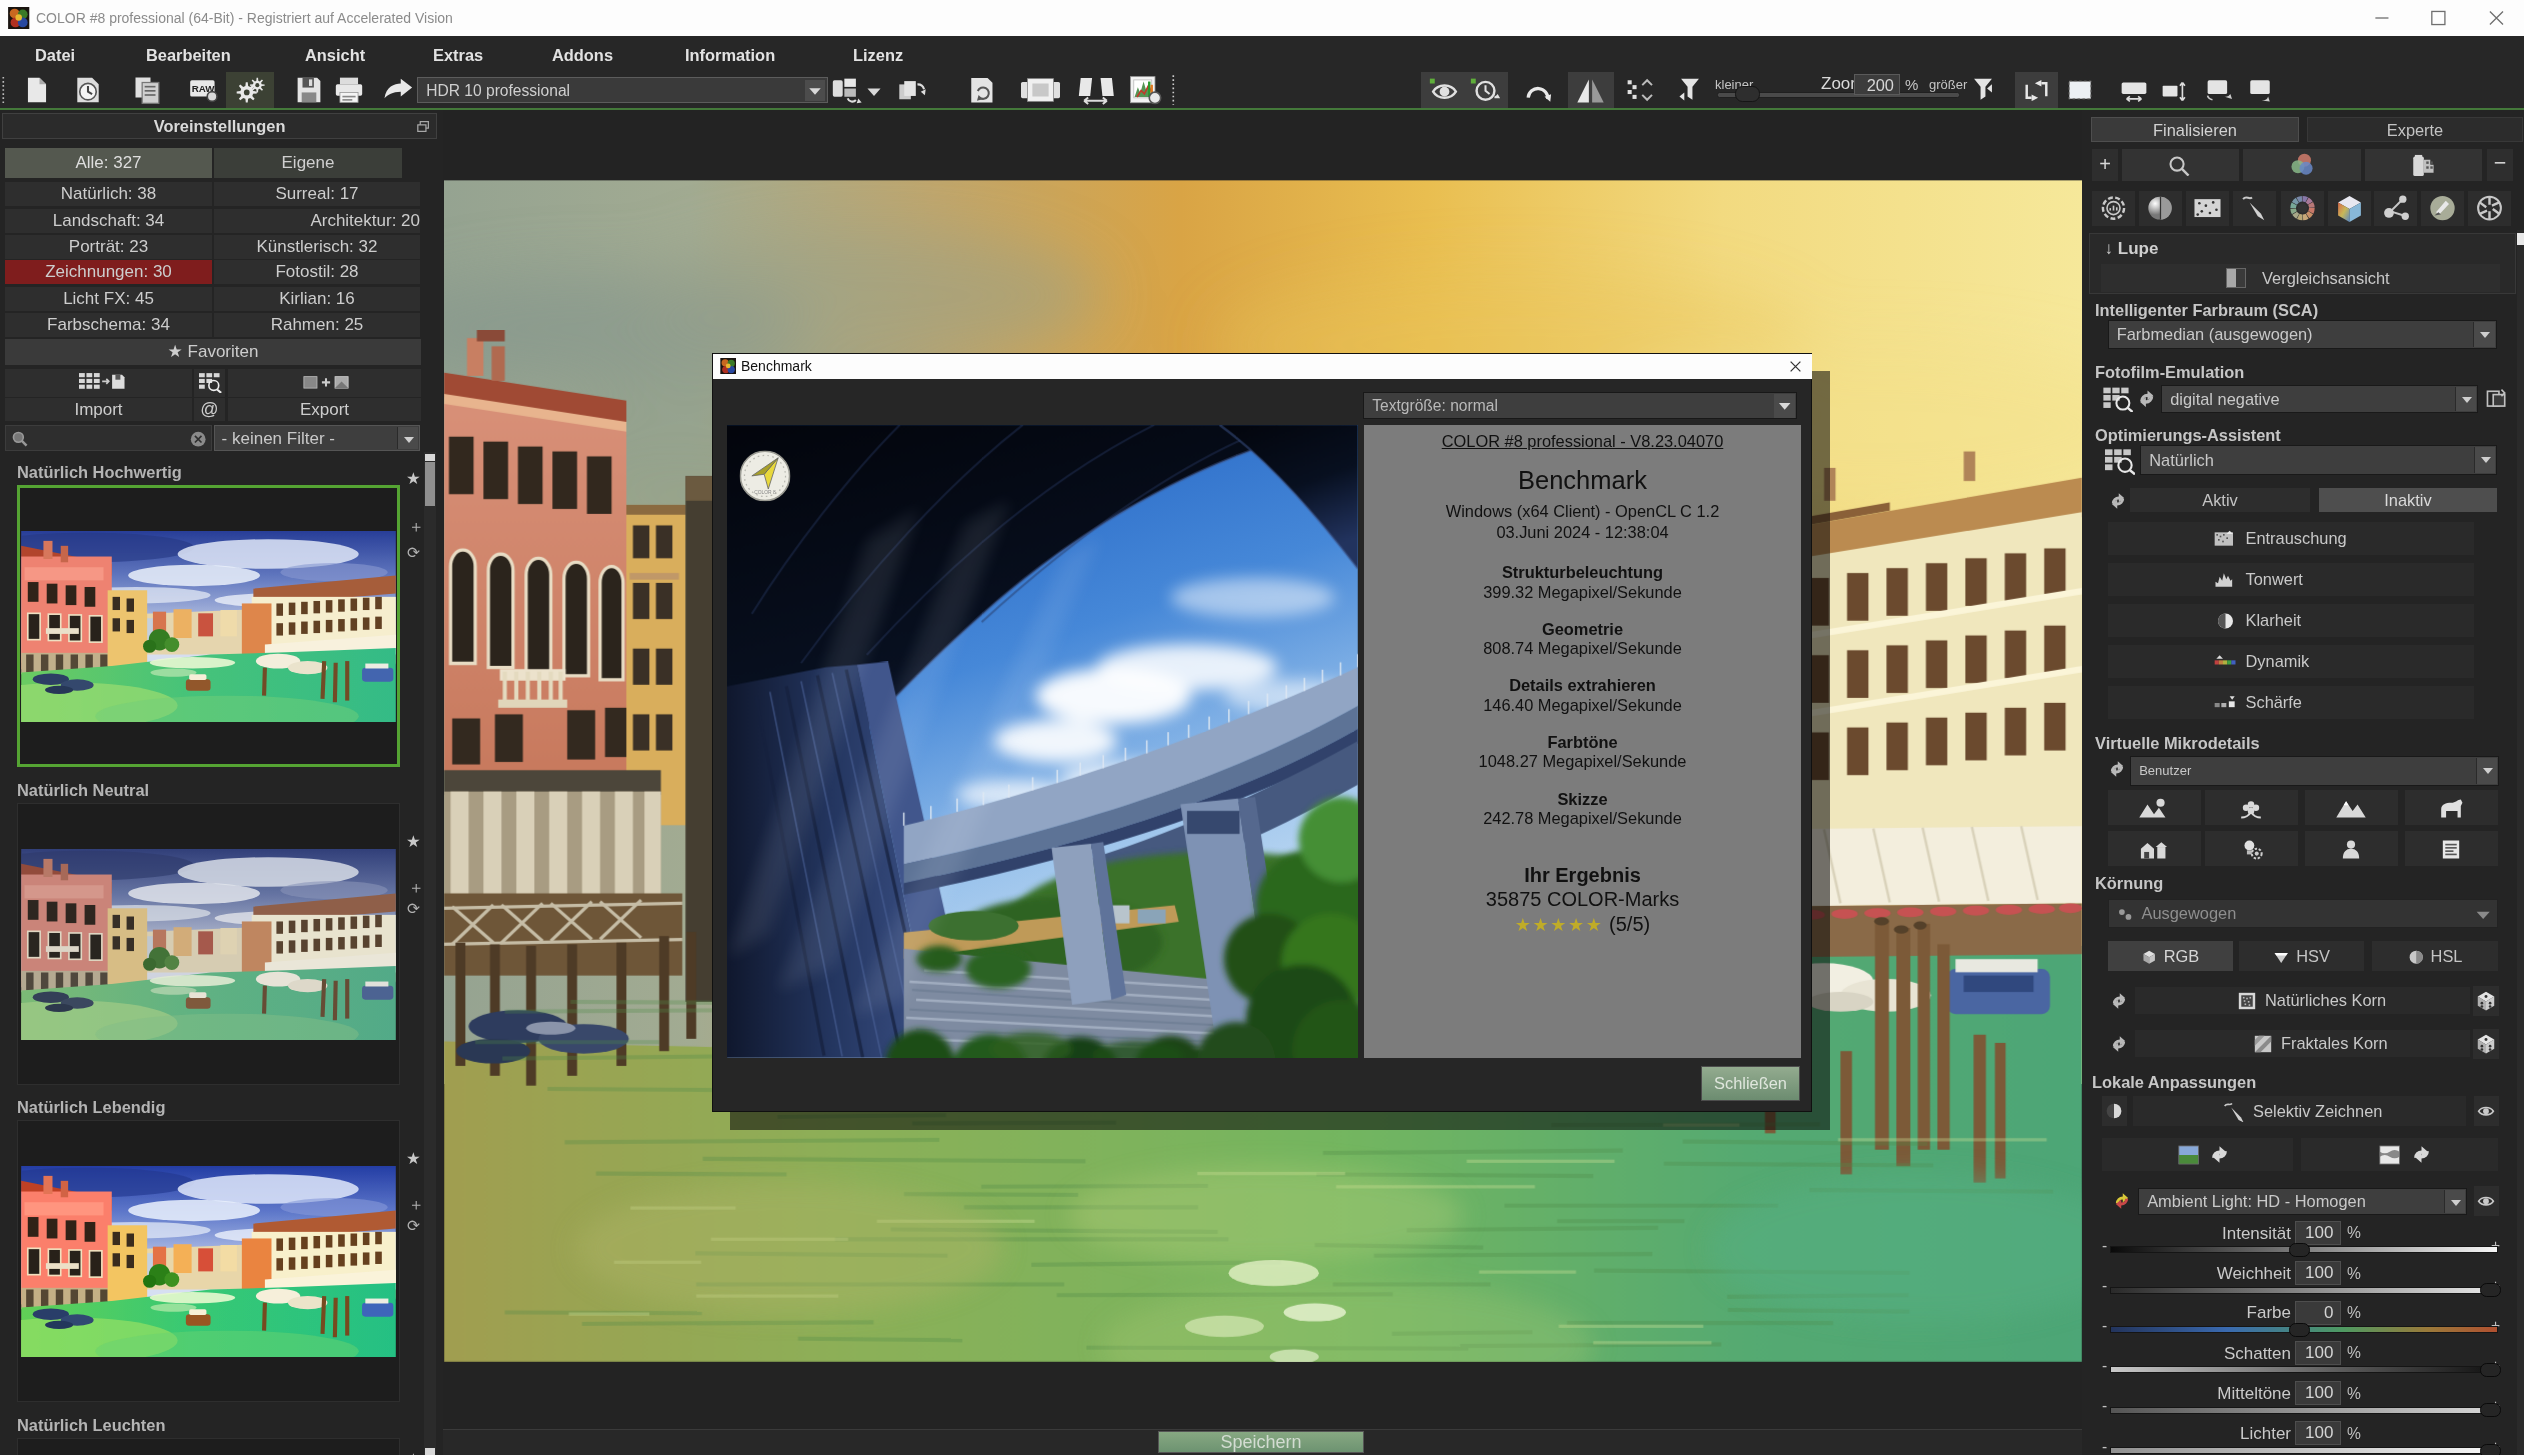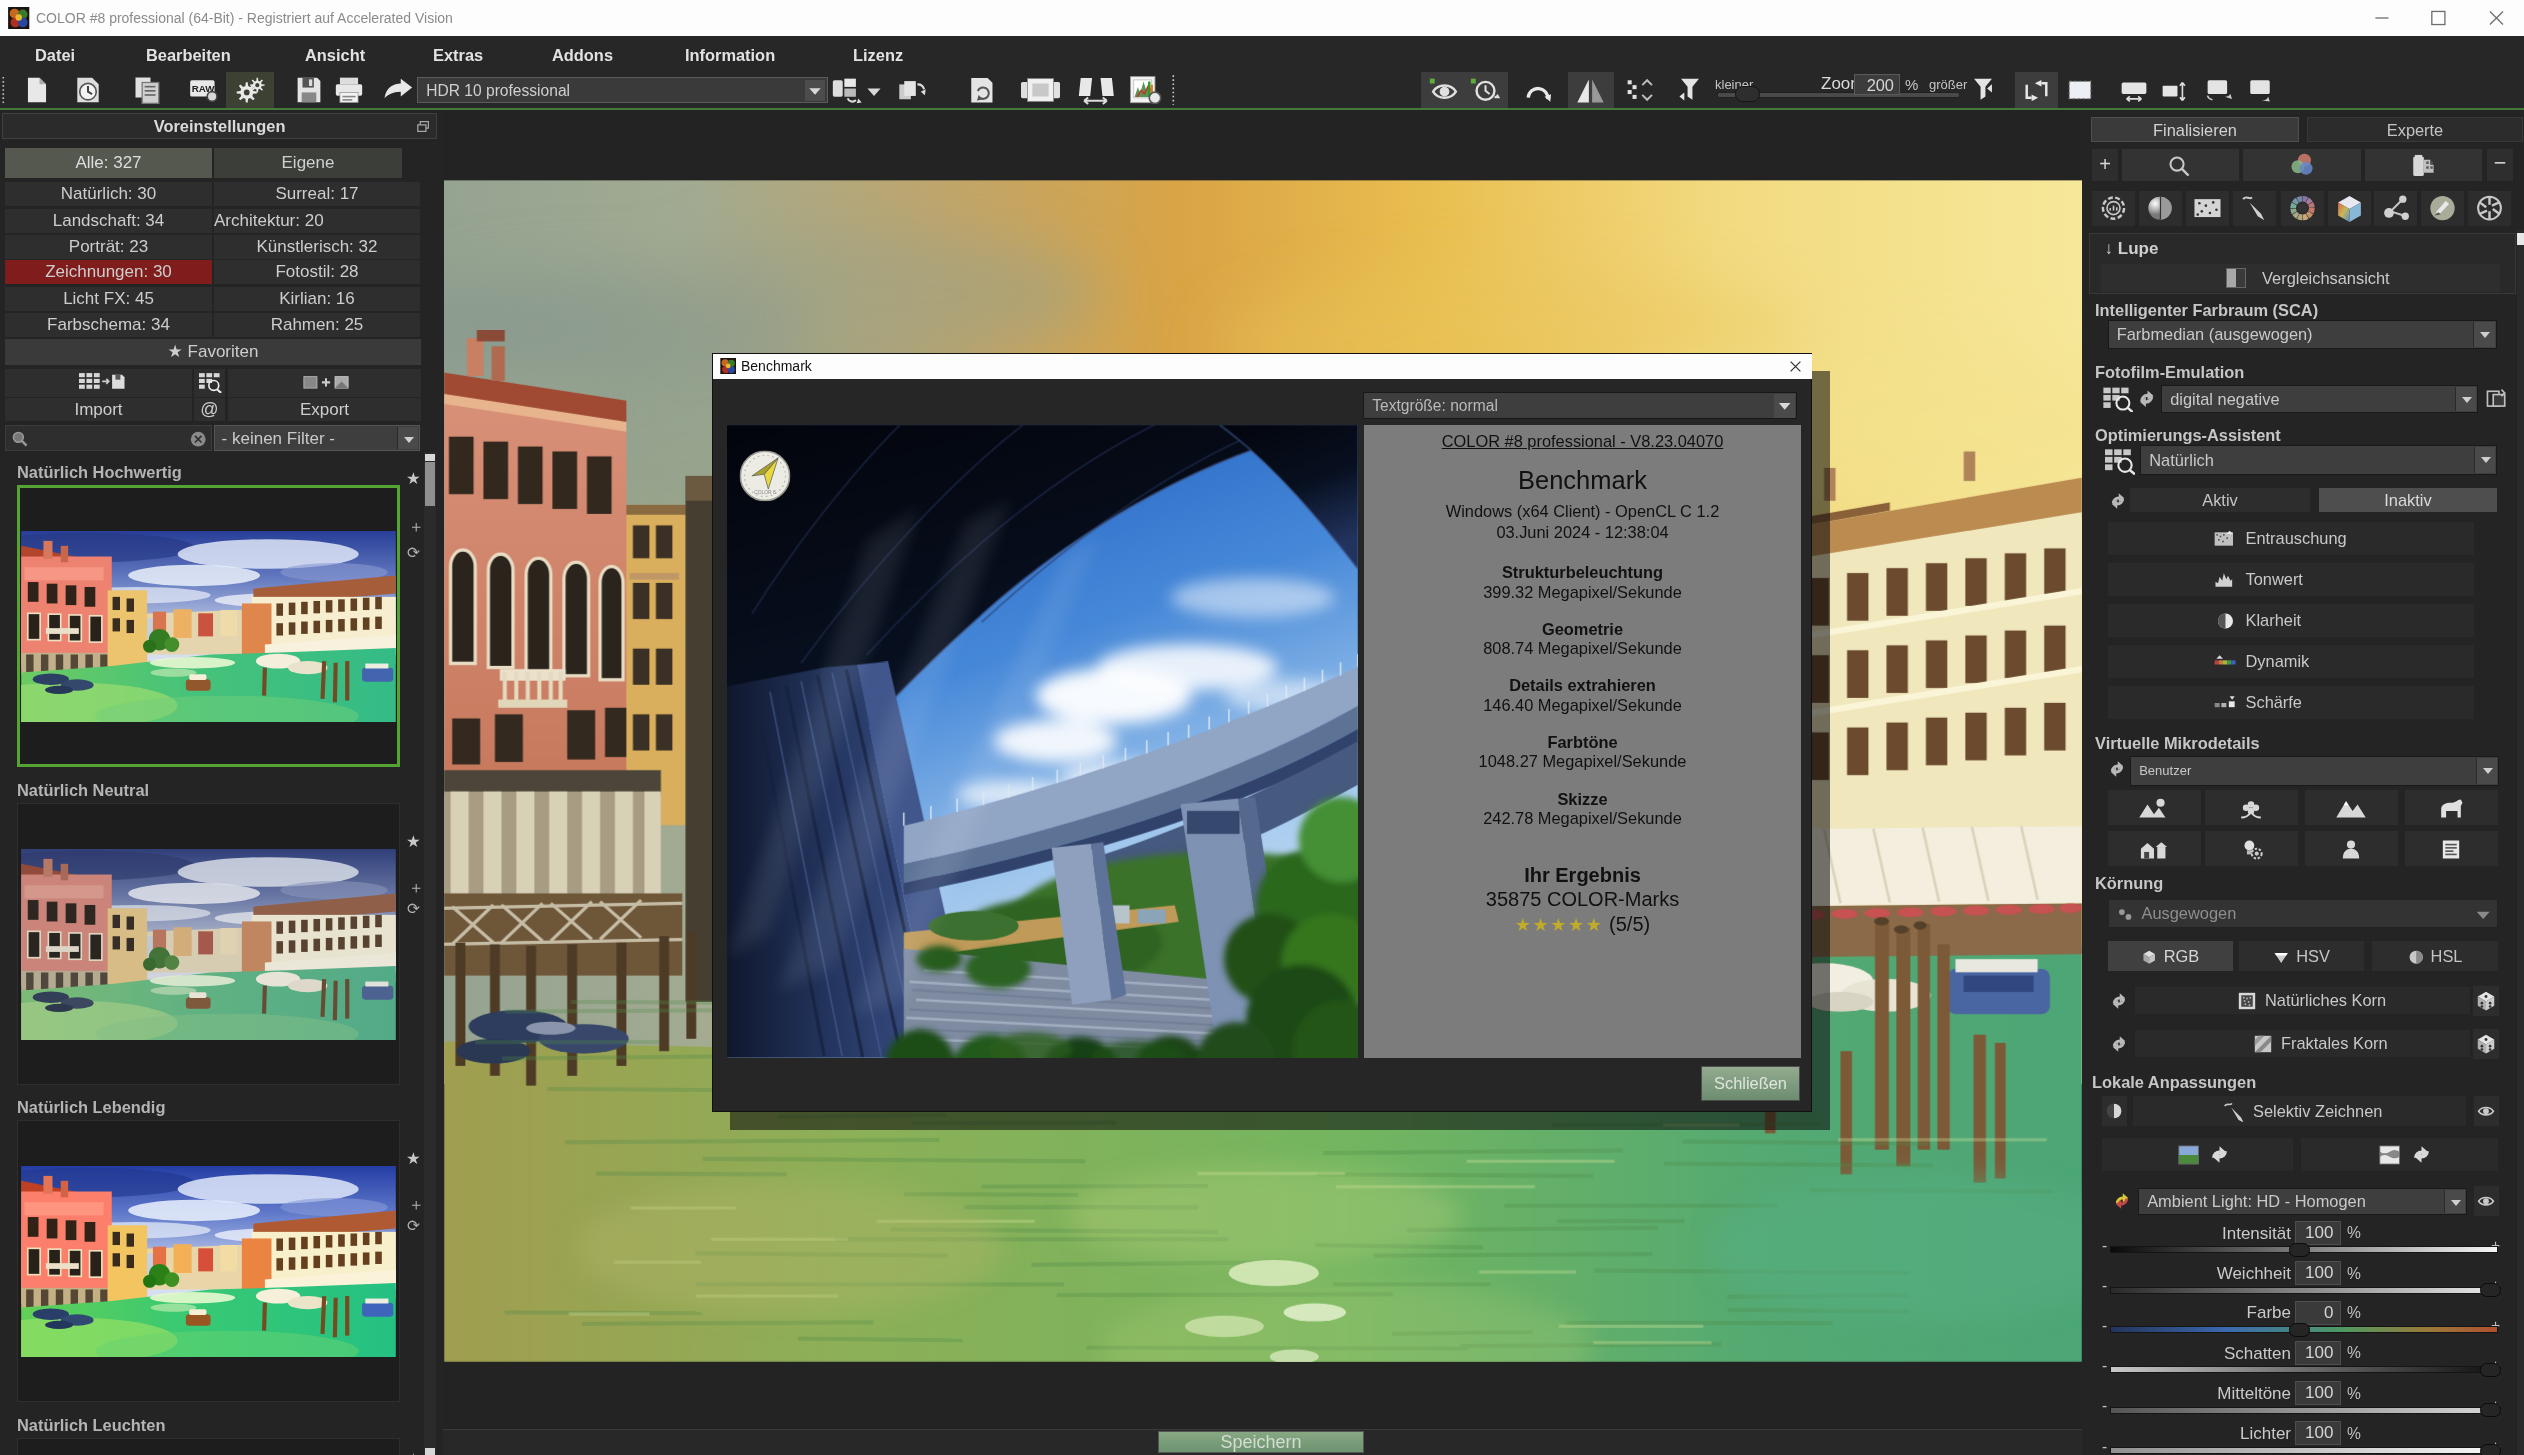--- a/index.html
+++ b/index.html
@@ -209,24 +209,24 @@
 <div class="a" id="leftpanel" style="left:0;top:110px;width:443px;height:1346px;background:#242424">
 <div class="a" style="left:1.6px;top:3.3px;width:435px;height:26px;background:#2b2b2b;border:0.8px solid #404040">
  <div class="a" style="left:0;top:0;width:434px;height:25px;line-height:25px;font-size:16.4px;font-weight:bold;color:#dadada;text-align:center">Voreinstellungen</div>
  <svg class="a" style="right:5px;top:5.8px" width="15" height="13" viewBox="0 0 18 16">
         <rect x="5" y="2" width="10" height="8" fill="none" stroke="#aaa" stroke-width="1.5"></rect>
         <rect x="2" y="6" width="10" height="8" fill="#2b2b2b" stroke="#aaa" stroke-width="1.5"></rect>
       </svg>
 </div>
 <div class="a" style="left:5px;top:38px;width:207px;height:30px;background:#54584f;line-height:30px;text-align:center;font-size:17px;color:#dedede">Alle: 327</div>
 <div class="a" style="left:214px;top:38px;width:188px;height:30px;background:#3b3e39;line-height:30px;text-align:center;font-size:17px;color:#cfcfcf">Eigene</div>
-<div class="a" style="left:5px;top:72px;width:207px;height:24px;background:#2e2e2e;line-height:24px;text-align:center;font-size:17px;color:#cdcdcd">Natürlich: 30</div>
+<div class="a" style="left:5px;top:72px;width:207px;height:24px;background:#2e2e2e;line-height:24px;text-align:center;font-size:17px;color:#cdcdcd">Natürlich: 38</div>
 <div class="a" style="left:214px;top:72px;width:206px;height:24px;background:#2e2e2e;line-height:24px;text-align:center;font-size:17px;color:#cdcdcd">Surreal: 17</div>
 <div class="a" style="left:5px;top:99px;width:207px;height:24px;background:#2e2e2e;line-height:24px;text-align:center;font-size:17px;color:#cdcdcd">Landschaft: 34</div>
-<div class="a" style="left:214px;top:99px;width:206px;height:24px;background:#2e2e2e;line-height:24px;text-align:left;font-size:17px;color:#cdcdcd">Architektur: 20</div>
+<div class="a" style="left:214px;top:99px;width:206px;height:24px;background:#2e2e2e;line-height:24px;text-align:right;font-size:17px;color:#cdcdcd">Architektur: 20</div>
 <div class="a" style="left:5px;top:125px;width:207px;height:24px;background:#2e2e2e;line-height:24px;text-align:center;font-size:17px;color:#cdcdcd">Porträt: 23</div>
 <div class="a" style="left:214px;top:125px;width:206px;height:24px;background:#2e2e2e;line-height:24px;text-align:center;font-size:17px;color:#cdcdcd">Künstlerisch: 32</div>
 <div class="a" style="left:5px;top:150px;width:207px;height:24px;background:#7f1d1d;line-height:24px;text-align:center;font-size:17px;color:#cdcdcd">Zeichnungen: 30</div>
 <div class="a" style="left:214px;top:150px;width:206px;height:24px;background:#2e2e2e;line-height:24px;text-align:center;font-size:17px;color:#cdcdcd">Fotostil: 28</div>
 <div class="a" style="left:5px;top:177px;width:207px;height:24px;background:#2e2e2e;line-height:24px;text-align:center;font-size:17px;color:#cdcdcd">Licht FX: 45</div>
 <div class="a" style="left:214px;top:177px;width:206px;height:24px;background:#2e2e2e;line-height:24px;text-align:center;font-size:17px;color:#cdcdcd">Kirlian: 16</div>
 <div class="a" style="left:5px;top:203px;width:207px;height:24px;background:#2e2e2e;line-height:24px;text-align:center;font-size:17px;color:#cdcdcd">Farbschema: 34</div>
 <div class="a" style="left:214px;top:203px;width:206px;height:24px;background:#2e2e2e;line-height:24px;text-align:center;font-size:17px;color:#cdcdcd">Rahmen: 25</div>
 <div class="a" style="left:5px;top:229px;width:416px;height:25.5px;background:#3a3a3a;line-height:25.5px;text-align:center;font-size:17px;color:#cdcdcd">★ Favoriten</div>
 <div class="a" style="left:5px;top:259px;width:187px;height:28px;background:#2e2e2e"></div>

